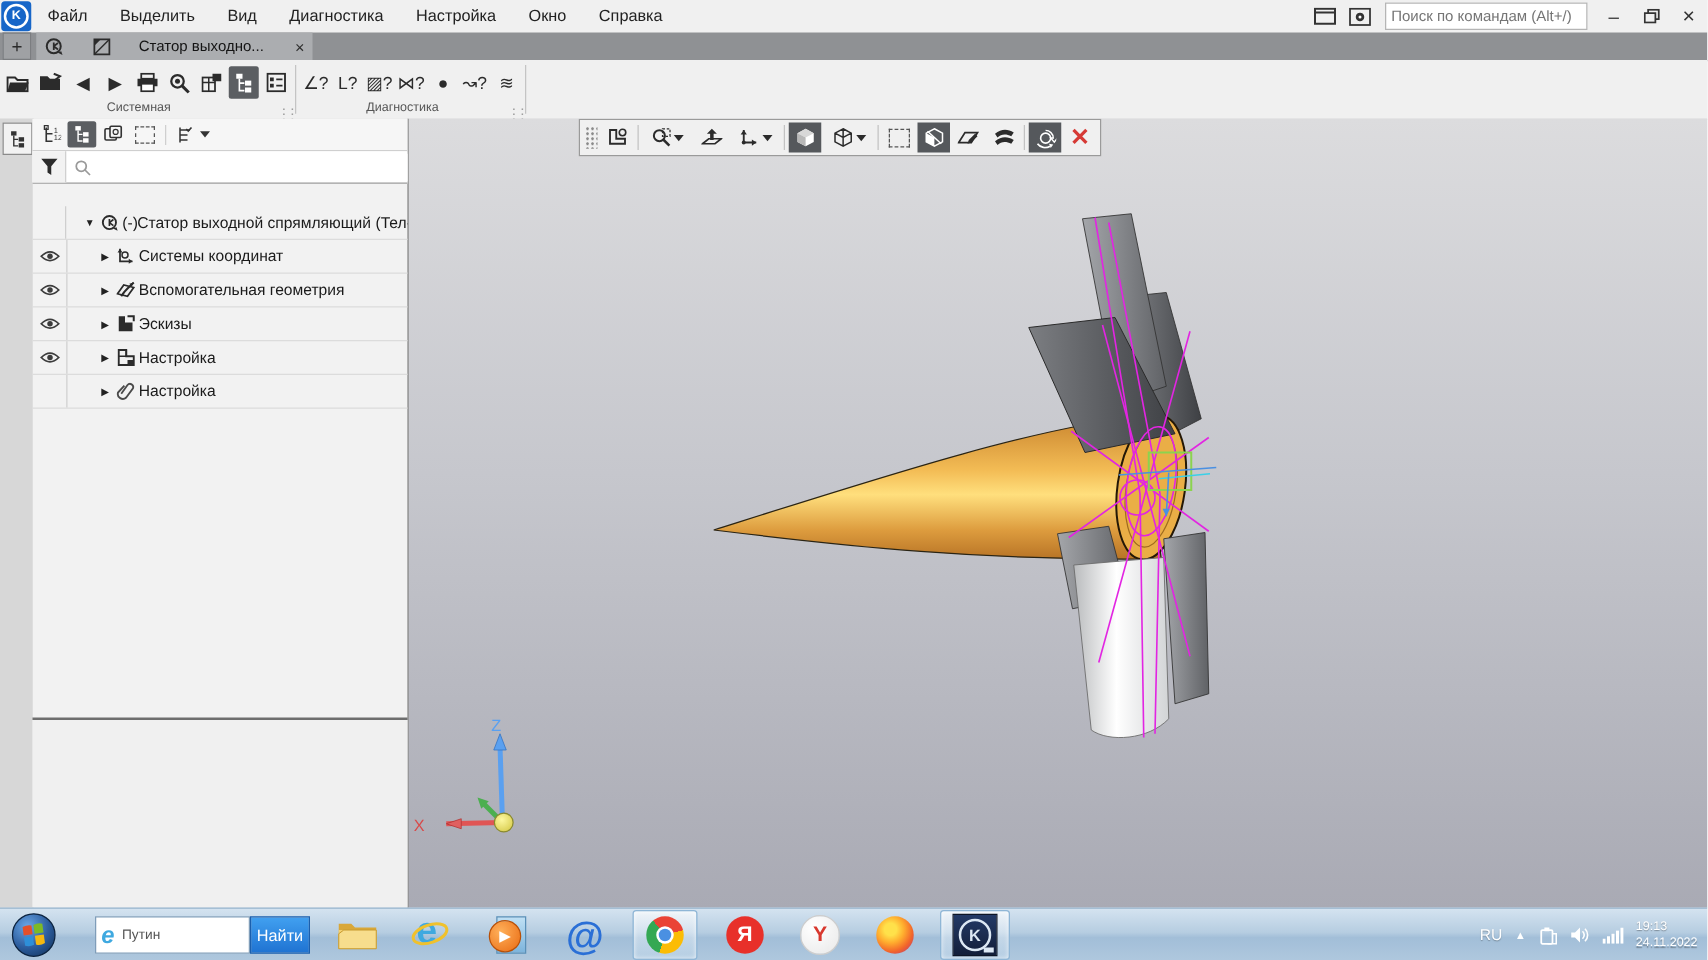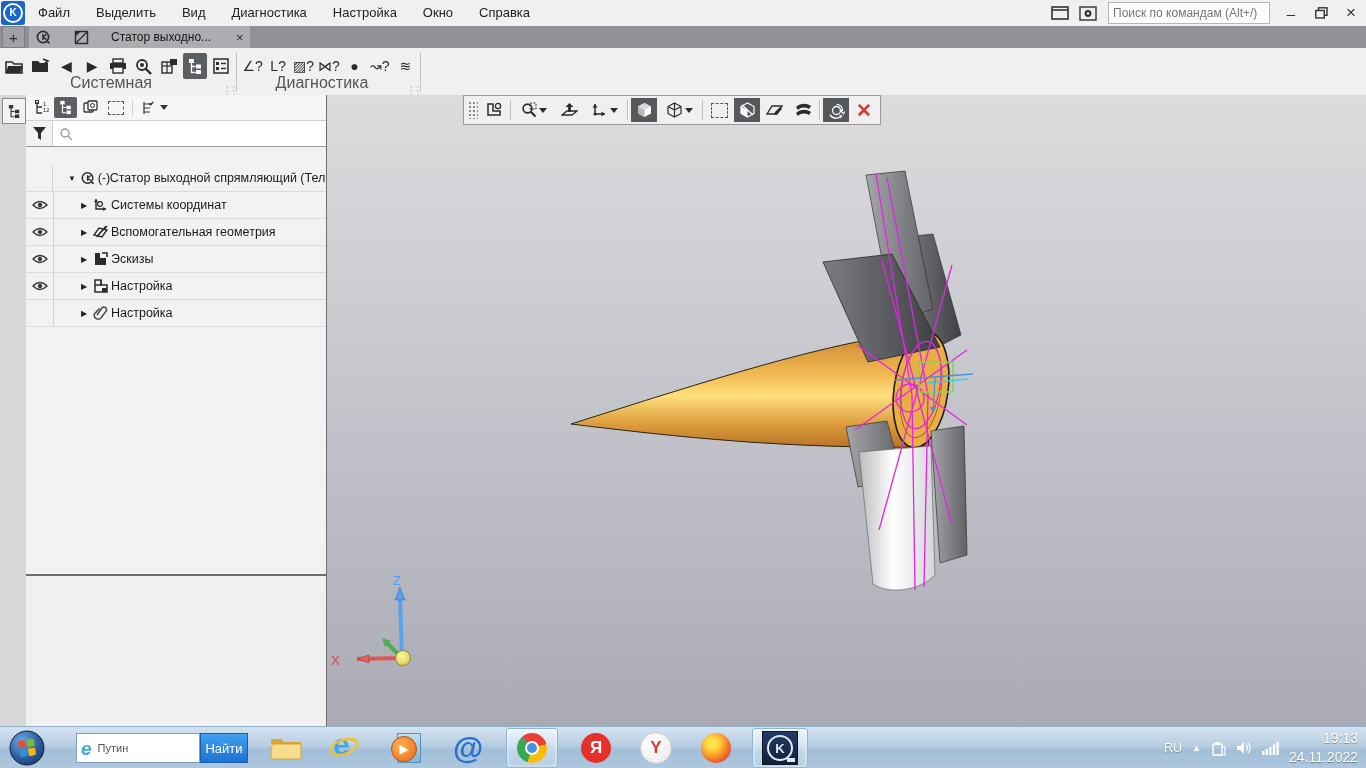--- a/index.html
+++ b/index.html
@@ -19,21 +19,21 @@
   .tabbar{position:absolute;left:0;top:26px;width:1366px;height:22px;background:#8f9194;border-bottom:1px solid #77797c;display:flex;align-items:center;}
   .newtab{width:21px;height:20px;margin-left:2px;background:#9fa1a4;border:1px solid #7b7d80;display:flex;align-items:center;justify-content:center;font-size:15px;color:#2b2b2b;}
   .tab{height:22px;margin-left:4px;padding:0 6px;background:#abadb0;display:flex;align-items:center;gap:22px;color:#141414;font-size:12px;}
   .tab .close{color:#2f2f2f;font-size:13px;padding-left:3px;}
   
   .toolbar{position:absolute;left:0;top:48px;width:1366px;height:47px;background:#f0f0f0;border-bottom:1px solid #c9c9c9;}
   .tbgroup{position:absolute;top:0;height:46px;}
   .tbicons{display:flex;align-items:center;height:32px;padding-top:2px;}
   .tbtn{width:24px;height:26px;margin:0 1px;display:flex;align-items:center;justify-content:center;color:#2b2b2b;}
   .tbtn.pressed{background:#5b5e62;border-radius:2px;color:#fff;}
-  .tblabel{position:absolute;bottom:2px;left:0;right:14px;text-align:center;font-size:16px;color:#555;}
+  .tblabel{position:absolute;bottom:2px;left:0;right:14px;text-align:center;font-size:10px;color:#555;}
   .grip{position:absolute;bottom:1px;right:2px;width:9px;height:11px;color:#9a9a9a;font-size:8px;line-height:4px;letter-spacing:1px;}
   .vsep{position:absolute;top:4px;bottom:4px;width:1px;background:#c4c4c4;}
   .gl{font-size:14px;line-height:1;}
   
   .leftstrip{position:absolute;left:0;top:95px;width:26px;height:631px;background:#d7d7d7;border-right:1px solid #bdbdbd;}
   .side-tab{position:absolute;left:2px;top:3px;width:22px;height:24px;background:#f2f2f2;border:1px solid #8a8a8a;display:flex;align-items:center;justify-content:center;color:#333;}
   .treepanel{position:absolute;left:26px;top:95px;width:300px;height:631px;background:#f2f2f2;border-right:1px solid #6e6e6e;}
   .tp-header{height:17px;background:#d9d9d9;border-bottom:1px solid #c2c2c2;display:flex;align-items:center;padding:0 6px;font-size:12px;color:#222;}
   .tp-header .gear{margin-left:auto;color:#444;font-size:13px;}
   .tp-tools{height:25px;background:#f6f6f6;border-bottom:1px solid #cfcfcf;display:flex;align-items:center;gap:2px;padding-left:3px;}
@@ -63,21 +63,21 @@
   
   .taskbar{position:absolute;left:0;top:726px;width:1366px;height:42px;background:linear-gradient(180deg,#d4e3f0 0%,#b6cde1 45%,#a2bed8 55%,#afc8de 100%);border-top:1px solid #8fb0cc;display:flex;align-items:center;}
   .tb-ico{display:flex;align-items:center;justify-content:center;}
   .apptile{height:38px;display:flex;align-items:center;justify-content:center;border-radius:3px;}
   .apptile.active{border:1px solid #8fb6d6;background:linear-gradient(180deg,rgba(255,255,255,.65),rgba(190,215,235,.45));box-shadow:inset 0 0 4px rgba(255,255,255,.8);}
   .tsearch{display:flex;height:30px;margin-left:22px;}
   .tsearch .field{width:118px;background:#fff;border:1px solid #7f9db9;display:flex;align-items:center;padding-left:4px;gap:4px;}
   .tsearch .field input{border:0;outline:0;width:80px;font-size:11px;color:#555;font-family:"Liberation Sans",sans-serif;}
   .findbtn{width:46px;background:linear-gradient(180deg,#41a0f0,#1f73d2);color:#fff;display:flex;align-items:center;justify-content:center;font-size:13px;border:1px solid #1a5fae;}
   .tray{margin-left:auto;display:flex;align-items:center;color:#fff;gap:10px;padding-right:8px;}
-  .clock{text-align:right;font-size:14px;line-height:1.35;color:#fff;text-shadow:0 1px 1px rgba(0,0,0,.35);}
+  .clock{text-align:left;font-size:10px;line-height:1.35;color:#fff;text-shadow:0 1px 1px rgba(0,0,0,.35);}
   .trayico{color:#fff;display:flex;align-items:center;}
   .circle-ico{border-radius:50%;display:flex;align-items:center;justify-content:center;}
 </style>
 </head>
 <body>
 
 <div class="screen">
 
   <div class="menubar">
     <div class="applogo">

